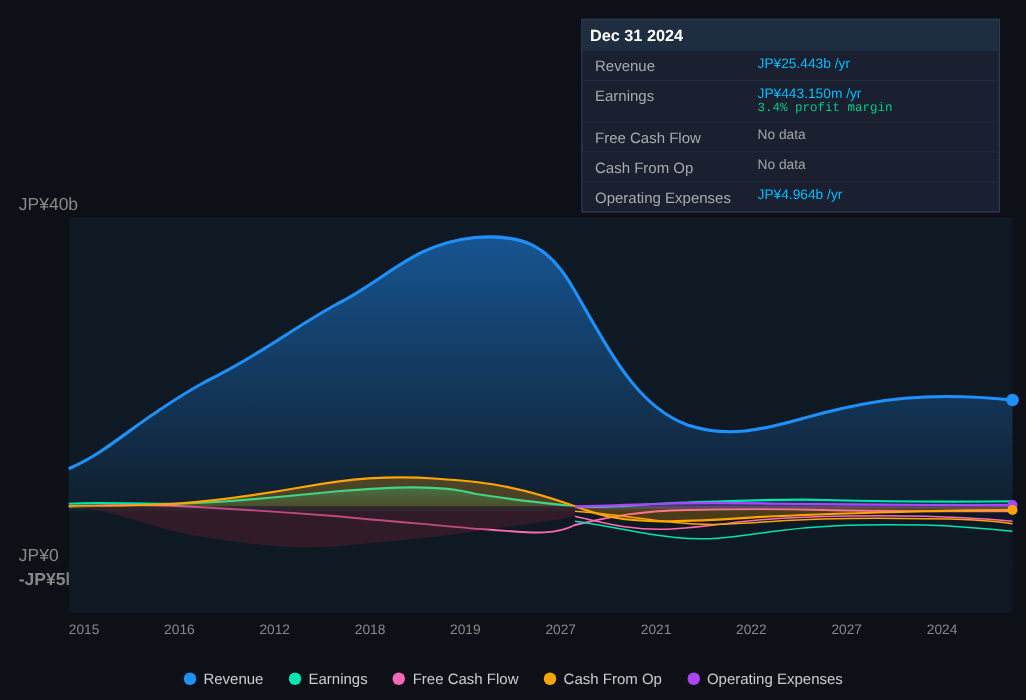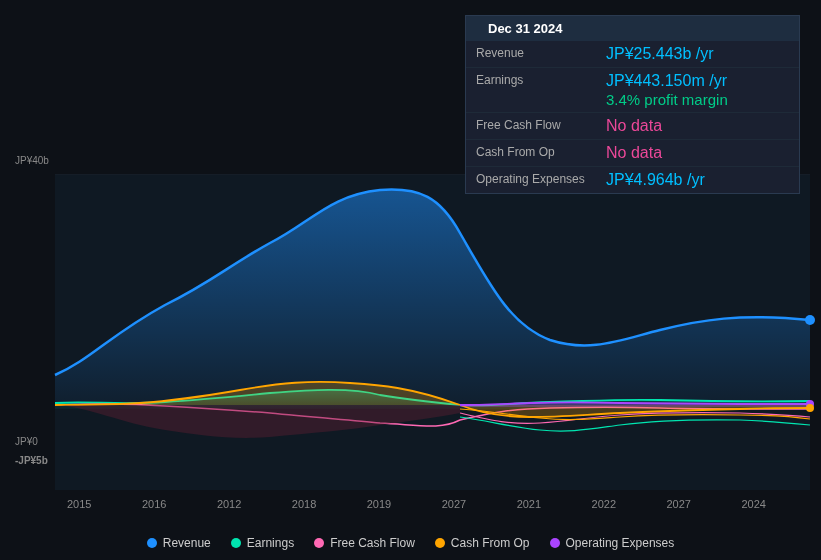--- a/index.html
+++ b/index.html
@@ -19,75 +19,75 @@
       top: 15px;
       left: 465px;
       width: 335px;
       background: #1a2030;
       border: 1px solid #2a3a50;
       z-index: 10;
       font-size: 13px;
     }
     .tooltip-title {
       background: #1e2d40;
-      padding: 5px 22px;
+      padding: 5px 6px;
       color: #fff;
       font-weight: bold;
       font-size: 13px;
     }
     .tooltip-row {
       display: flex;
       padding: 4px 10px;
       border-bottom: 1px solid #1e2a38;
       align-items: flex-start;
     }
     .tooltip-row:last-child { border-bottom: none; }
     .tooltip-label {
       color: #aaa;
       width: 130px;
       flex-shrink: 0;
       font-size: 12px;
       padding-top: 1px;
     }
     .tooltip-value {
       color: #ccc;
-      font-size: 16px;
+      font-size: 11px;
     }
     .tooltip-value.cyan { color: #00bfff; }
-    .tooltip-value.no-data { color: #ec4899; }
+    .tooltip-value.no-data { color: #a3a3a3; }
     .tooltip-sub {
-      font-size: 15px;
+      font-size: 10px;
       color: #aaa;
       margin-top: 1px;
+      font-family: Liberation Mono, monospace;
     }
     .profit-green { color: #00cc88; }
 
     .y-label {
       position: absolute;
-      font-size: 10px;
+      font-size: 14px;
       color: #888;
     }
     .y-label-top { top: 155px; left: 15px; }
     .y-label-mid { top: 436px; left: 15px; }
     .y-label-bot { top: 455px; left: 15px; font-weight: bold; }
 
     
     .x-labels {
       position: absolute;
       bottom: 50px;
       left: 0;
       right: 0;
       display: flex;
       justify-content: space-between;
       padding: 0 55px 0 55px;
     }
     .x-label {
       font-size: 11px;
       color: #888;
-      margin-left: 12px;
     }
 
     
     .chart-svg {
       position: absolute;
       top: 165px;
       left: 0;
       right: 0;
       width: 821px;
       height: 330px;

